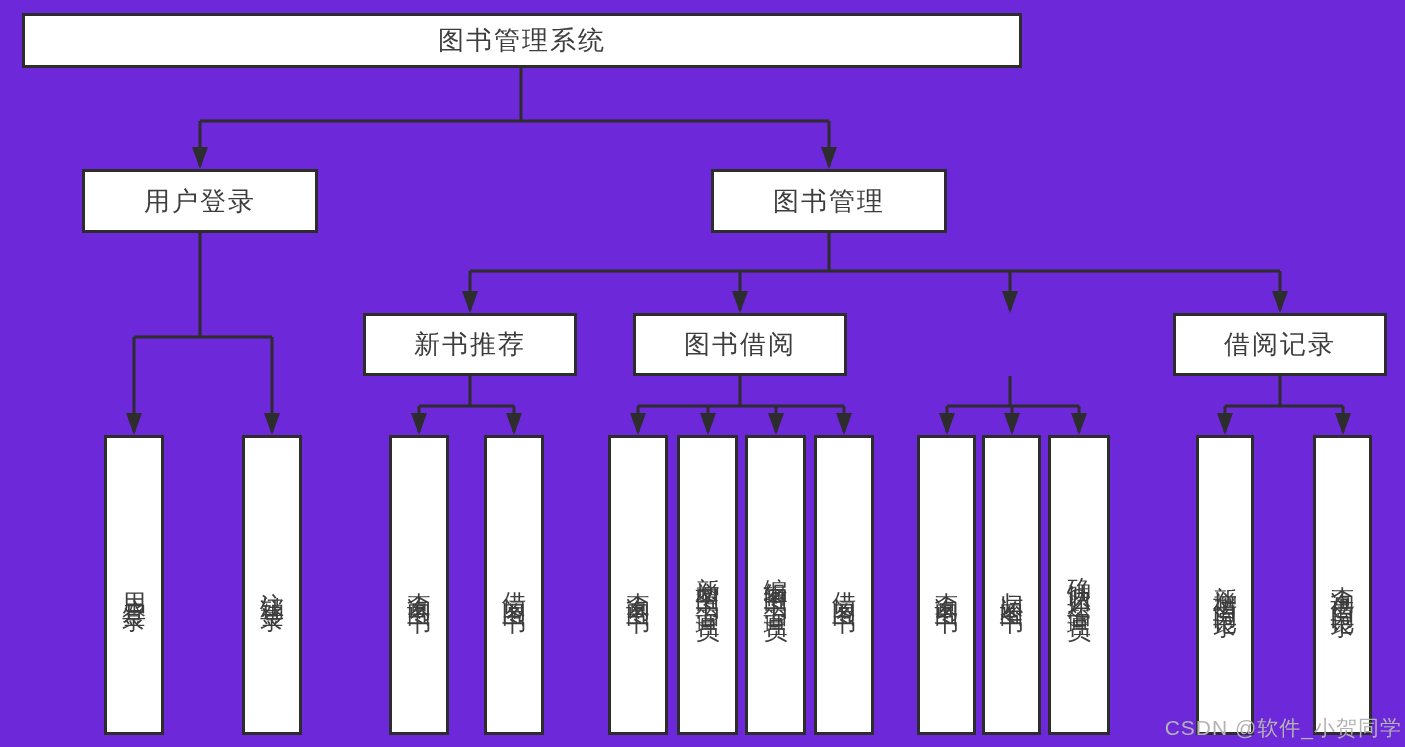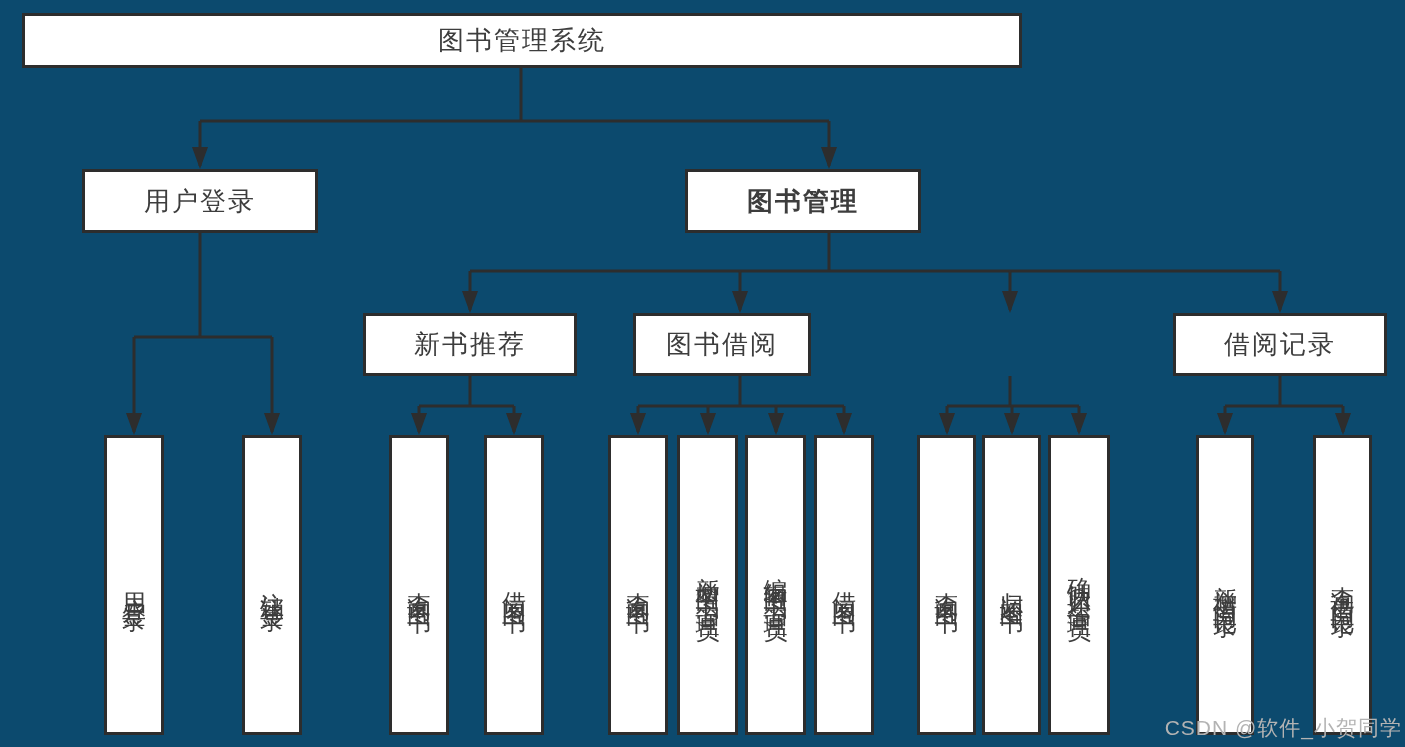--- a/index.html
+++ b/index.html
@@ -1,20 +1,20 @@
 <!DOCTYPE html>
 <html><head>
 <meta charset="utf-8">
 <style>
   html, body { margin: 0; padding: 0; background: #ffffff; }
   .stage {
     position: relative;
     width: 1405px;
     height: 747px;
-    background: #0c4a6e;
+    background: #6d28d9;
     font-family: "Liberation Sans", "DejaVu Sans", sans-serif;
     overflow: hidden;
   }
   .connectors {
     position: absolute;
     left: 0; top: 0;
     width: 1405px; height: 747px;
     z-index: 1;
   }
   .box {
@@ -133,28 +133,28 @@
     </g>
   </svg>
 
   <div class="box" style="left:22px; top:13px; width:1000px; height:55px;">
     <span class="hlabel">图书管理系统</span>
   </div>
 
   <div class="box" style="left:82px; top:169px; width:236px; height:64px;">
     <span class="hlabel">用户登录</span>
   </div>
-  <div class="box" style="left:685px; top:169px; width:236px; height:64px;font-weight:bold;">
+  <div class="box" style="left:711px; top:169px; width:236px; height:64px;">
     <span class="hlabel">图书管理</span>
   </div>
 
   <div class="box" style="left:363px; top:313px; width:214px; height:63px;">
     <span class="hlabel">新书推荐</span>
   </div>
-  <div class="box" style="left:633px; top:313px; width:178px; height:63px;">
+  <div class="box" style="left:633px; top:313px; width:214px; height:63px;">
     <span class="hlabel">图书借阅</span>
   </div>
   <div class="box" style="left:1173px; top:313px; width:214px; height:63px;text-align:right;">
     <span class="hlabel">借阅记录</span>
   </div>
 
   <div class="box" style="left:104px; top:435px; width:60px; height:300px;">
     <span class="vlabel">用户登录</span>
   </div>
   <div class="box" style="left:242px; top:435px; width:60px; height:300px;">

